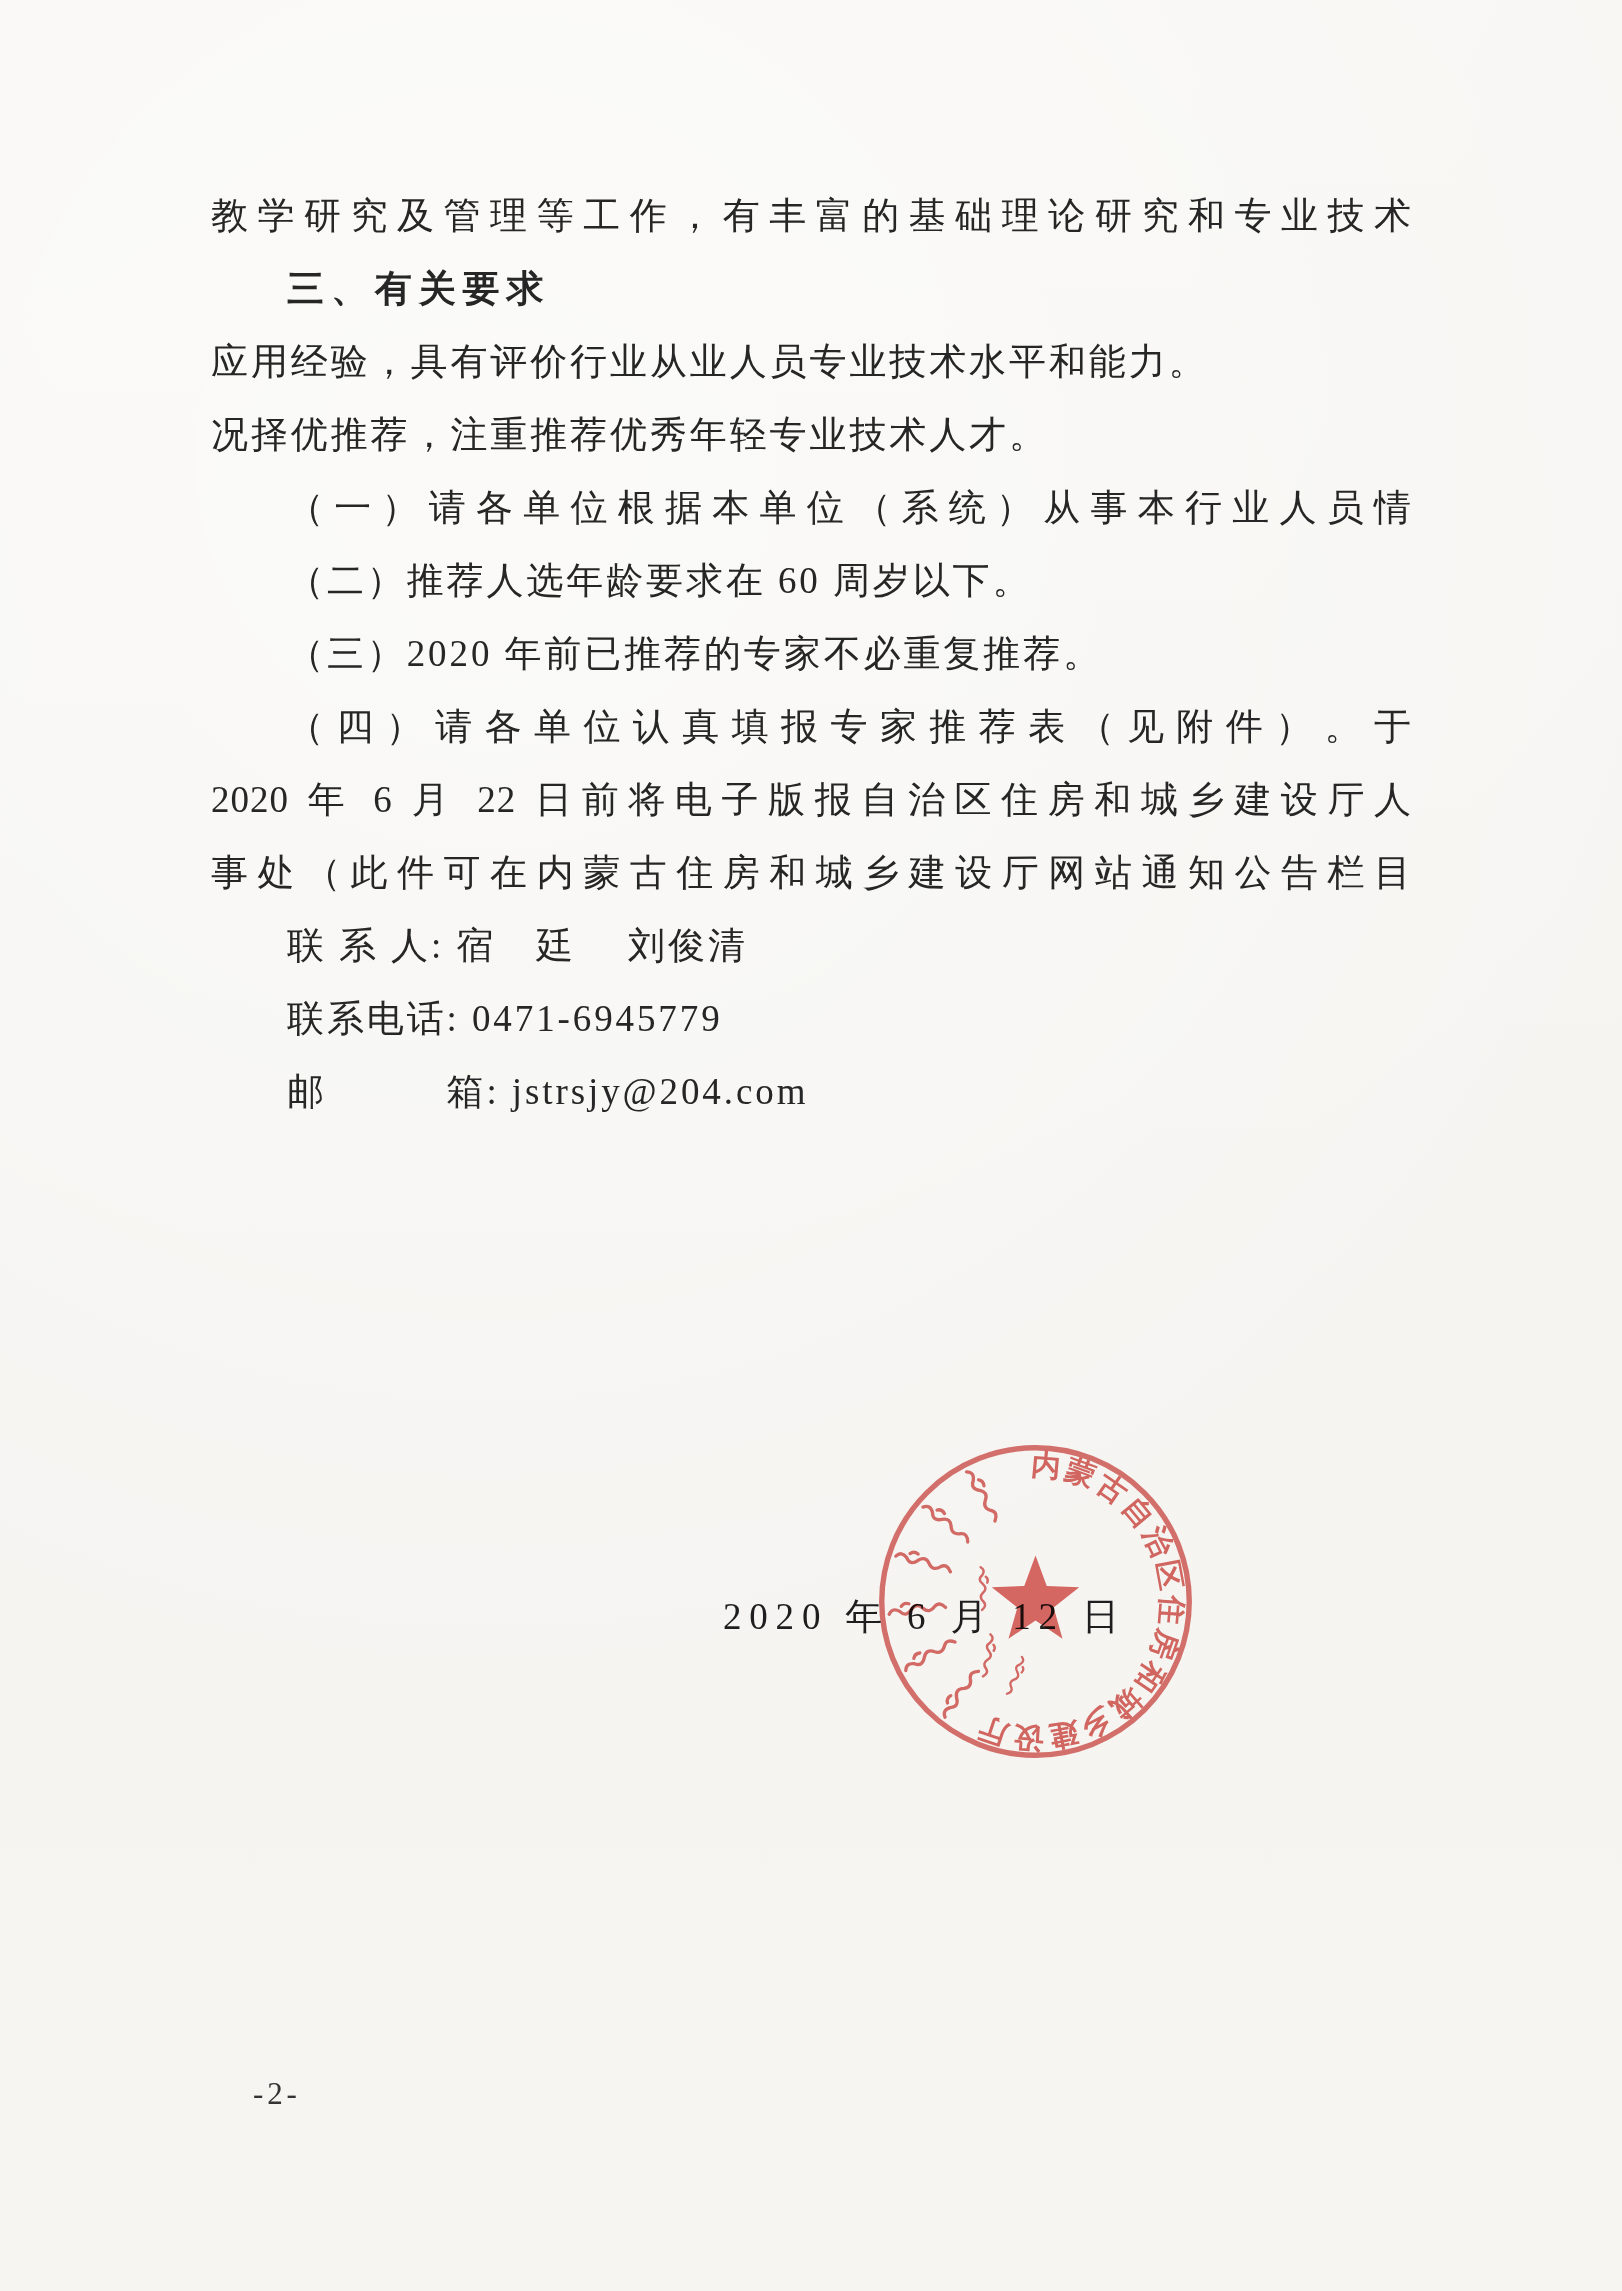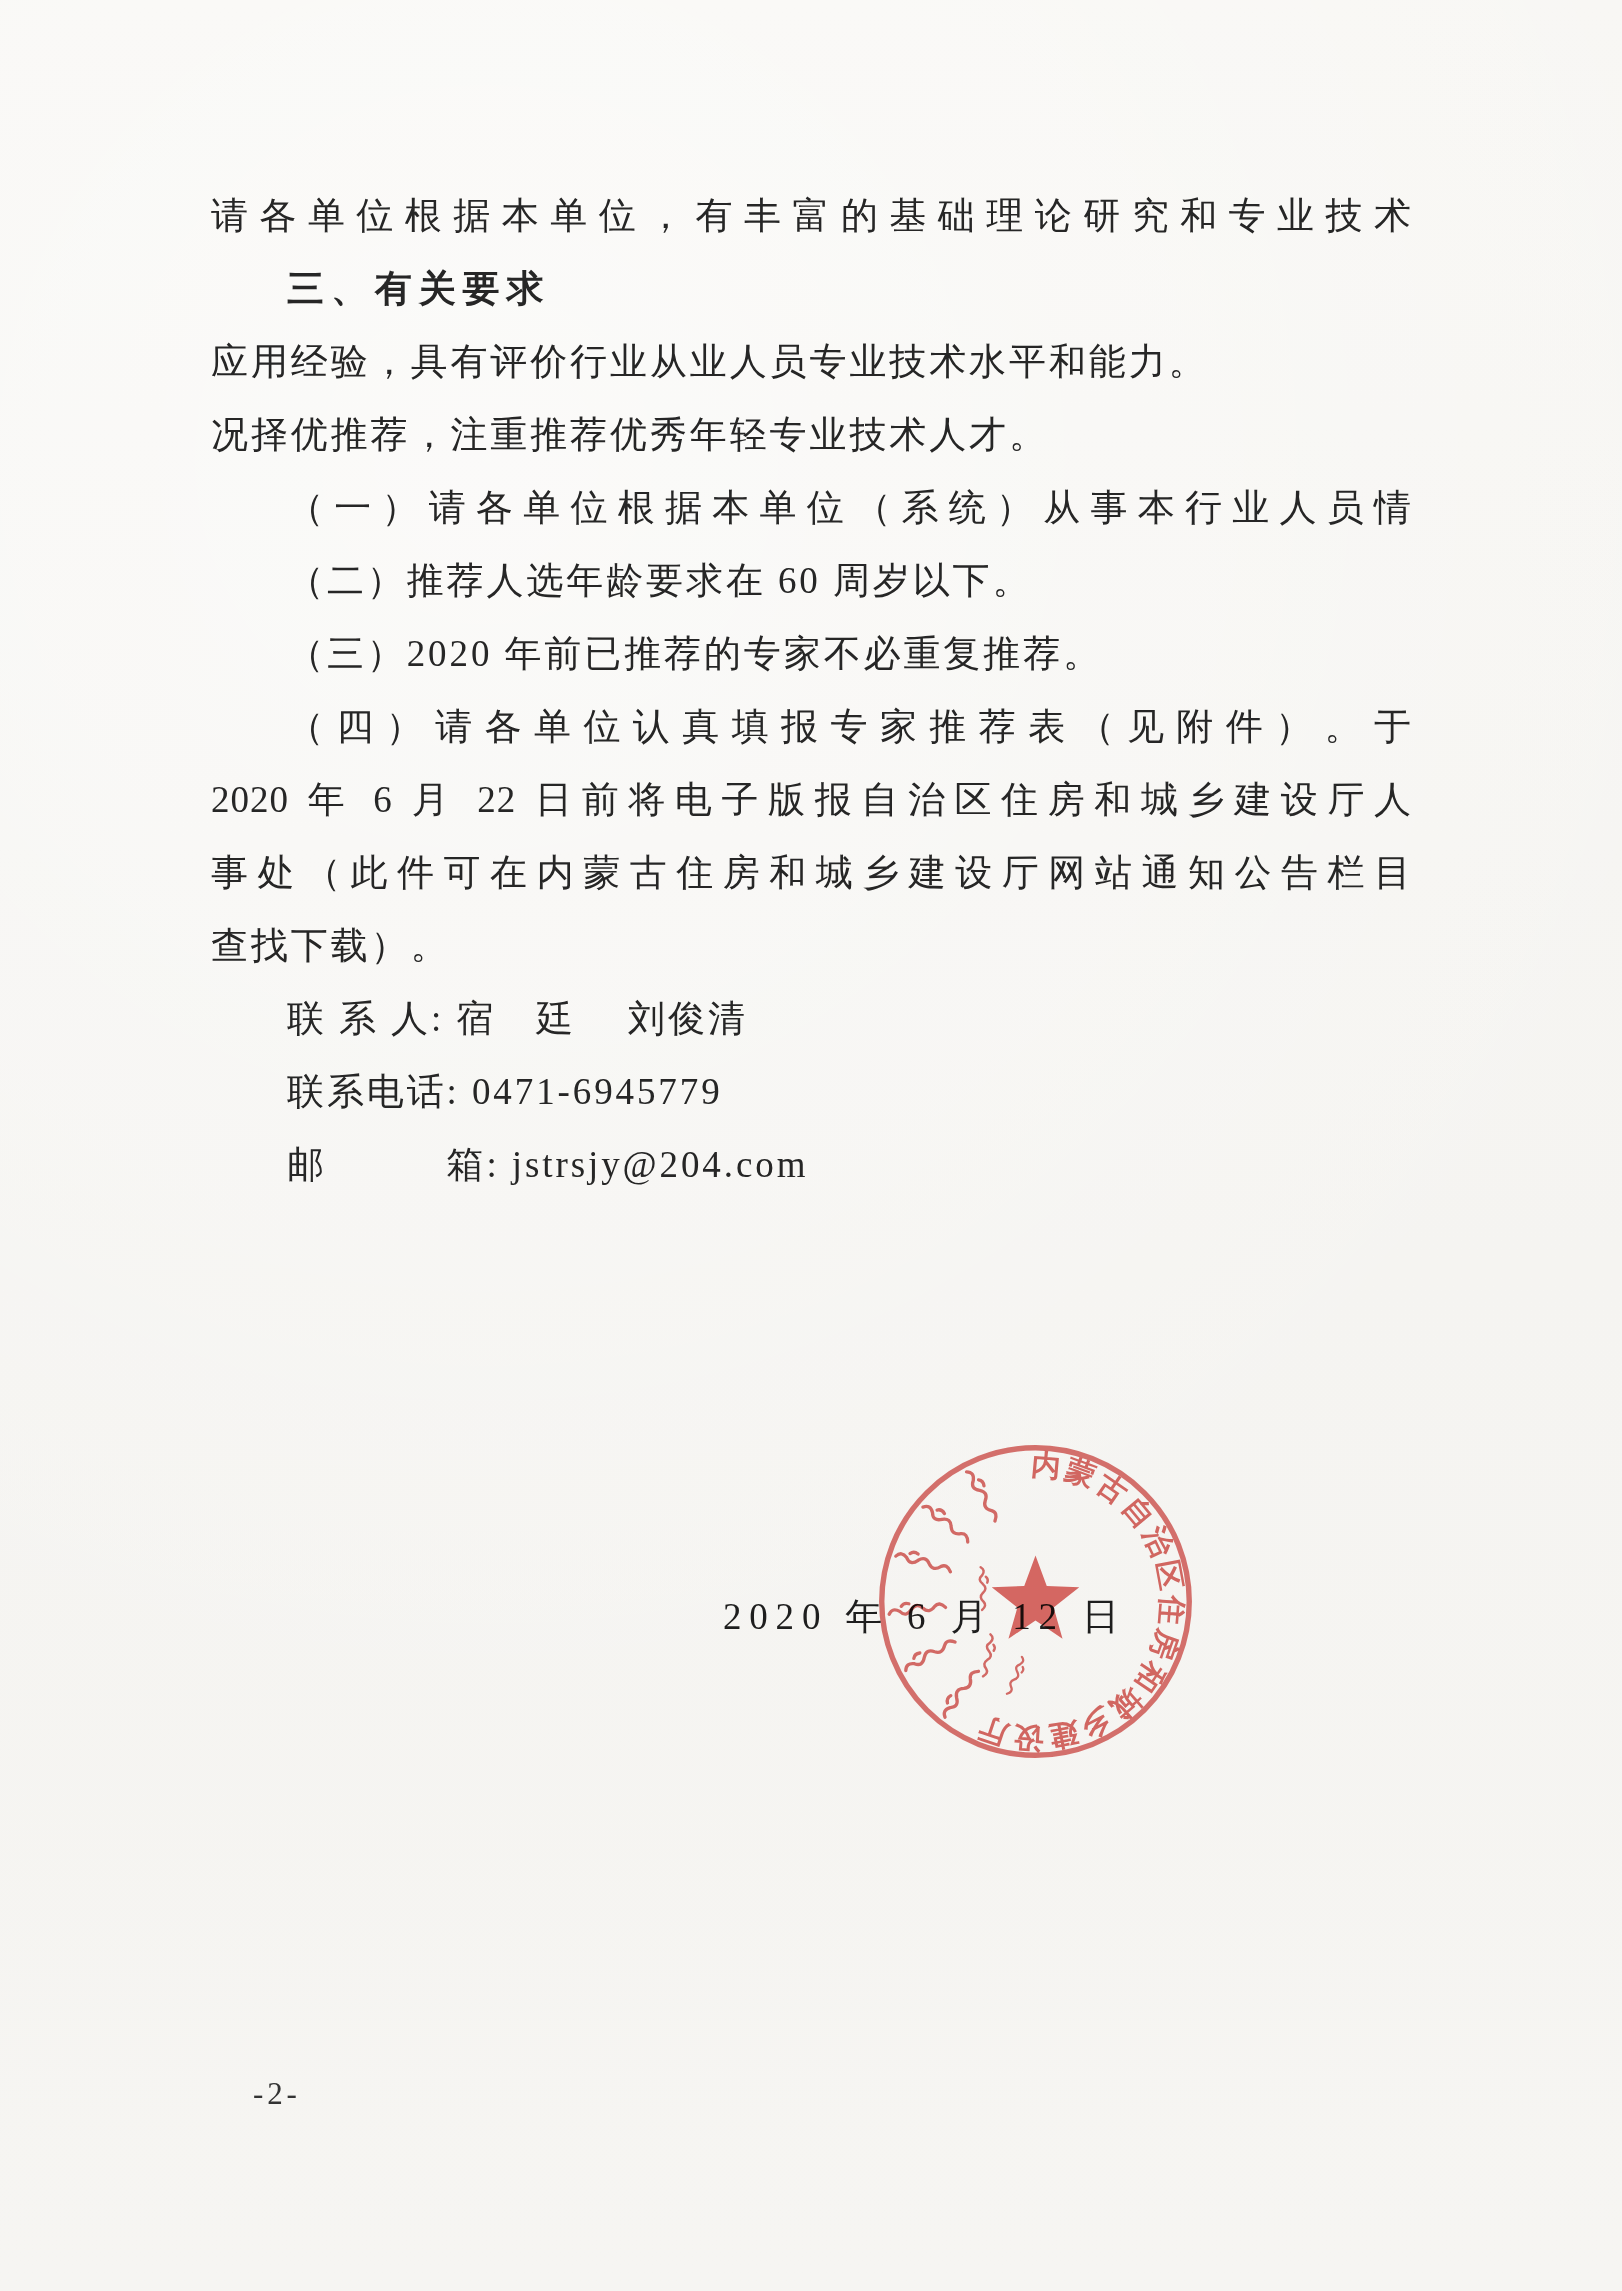--- a/index.html
+++ b/index.html
@@ -44,31 +44,30 @@
     font-family:"Liberation Sans","DejaVu Sans",sans-serif;
     font-size:30px; letter-spacing:3.5px; font-weight:bold;
   }
 </style>
 </head>
 <body>
 
 <div class="page">
 
   <div class="doc">
-    <div class="line jf">请各单位根据本单位，有丰富的基础理论研究和专业技术</div>
+    <div class="line jf">教学研究及管理等工作，有丰富的基础理论研究和专业技术</div>
     <div class="line ind hd">三、有关要求</div>
     <div class="line">应用经验，具有评价行业从业人员专业技术水平和能力。</div>
     <div class="line">况择优推荐，注重推荐优秀年轻专业技术人才。</div>
     <div class="line ind jf">（一）请各单位根据本单位（系统）从事本行业人员情</div>
     <div class="line ind">（二）推荐人选年龄要求在 60 周岁以下。</div>
     <div class="line ind">（三）2020 年前已推荐的专家不必重复推荐。</div>
     <div class="line ind jf">（四）请各单位认真填报专家推荐表（见附件）。于</div>
     <div class="line jf">2020 年 6 月 22 日前将电子版报自治区住房和城乡建设厅人</div>
     <div class="line jf">事处（此件可在内蒙古住房和城乡建设厅网站通知公告栏目</div>
-    <div class="line">查找下载）。</div>
     <div class="line ind">联 系 人: 宿　廷　 刘俊清</div>
     <div class="line ind">联系电话: 0471-6945779</div>
     <div class="line ind">邮　　　箱: jstrsjy@204.com</div>
   </div>
 
   <svg class="seal" viewBox="0 0 338 338" aria-hidden="true">
     <defs>
       <path id="ringPath" d="M 157.8,40.5 A 129,129 0 1 1 40,169" fill="none"></path>
       <path id="mgl" d="M0,-32 q7,4 2,11 q-7,6 1,12 q7,6 0,12 q-6,6 1,12 q5,5 -2,11 M7,-19 q4,3 2,8" fill="none" stroke="#c8443f" stroke-width="3.4" stroke-linecap="round"></path>
     </defs>

